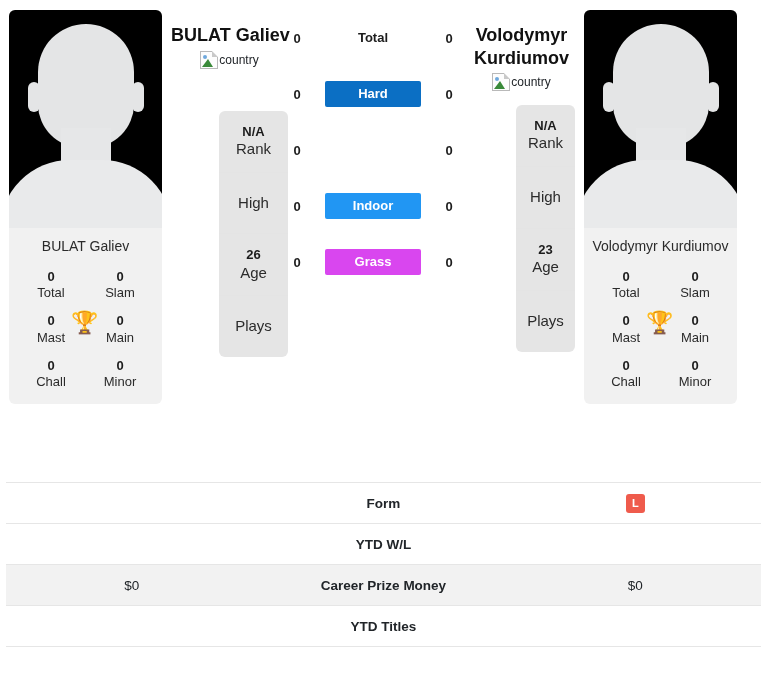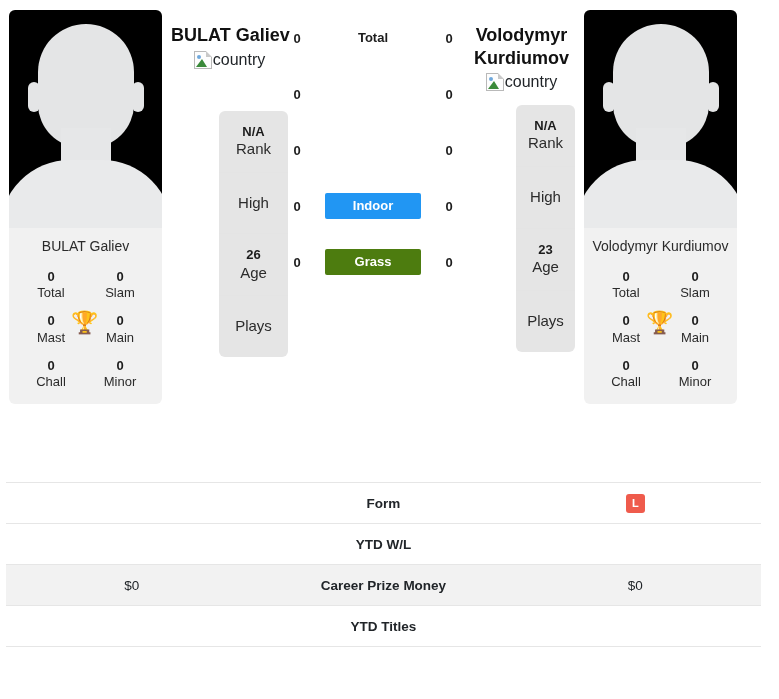--- a/index.html
+++ b/index.html
@@ -135,21 +135,21 @@
     font-weight: bold;
     color: #111111;
     line-height: 1.25;
     text-align: left;
     margin-bottom: 4px;
     white-space: nowrap;
   }
   .pname.right { text-align: center; white-space: normal; }
   .country-line {
     text-align: center;
-    font-size: 16px;
+    font-size: 12px;
     color: #212529;
     display: flex;
     align-items: center;
     justify-content: center;
     gap: 1px;
     margin-bottom: 2px;
   }
   .broken-img {
     display: inline-block;
     width: 16px;
@@ -359,34 +359,35 @@
   </div>
 
   <div class="surfaces">
     <div class="surf-row">
       <span class="surf-num">0</span>
       <span class="surf-badge plain">Total</span>
       <span class="surf-num">0</span>
     </div>
     <div class="surf-row">
       <span class="surf-num">0</span>
+      <span class="surf-badge" id="badge-hard" style="background: rgb(11, 111, 196);">Hard</span>
       <span class="surf-num">0</span>
     </div>
     <div class="surf-row">
       <span class="surf-num">0</span>
       <span class="surf-num">0</span>
     </div>
     <div class="surf-row">
       <span class="surf-num">0</span>
       <span class="surf-badge" id="badge-indoor" style="background: rgb(33, 150, 243);">Indoor</span>
       <span class="surf-num">0</span>
     </div>
     <div class="surf-row">
       <span class="surf-num">0</span>
-      <span class="surf-badge" id="badge-grass" style="background: #4d7c0f;">Grass</span>
+      <span class="surf-badge" id="badge-grass" style="background: #d946ef;">Grass</span>
       <span class="surf-num">0</span>
     </div>
   </div>
 
   <div class="info-col right">
     <div class="pname right">Volodymyr Kurdiumov</div>
     <div class="country-line">
       <span class="broken-img">
           <span class="broken-dot"></span>
         </span>

